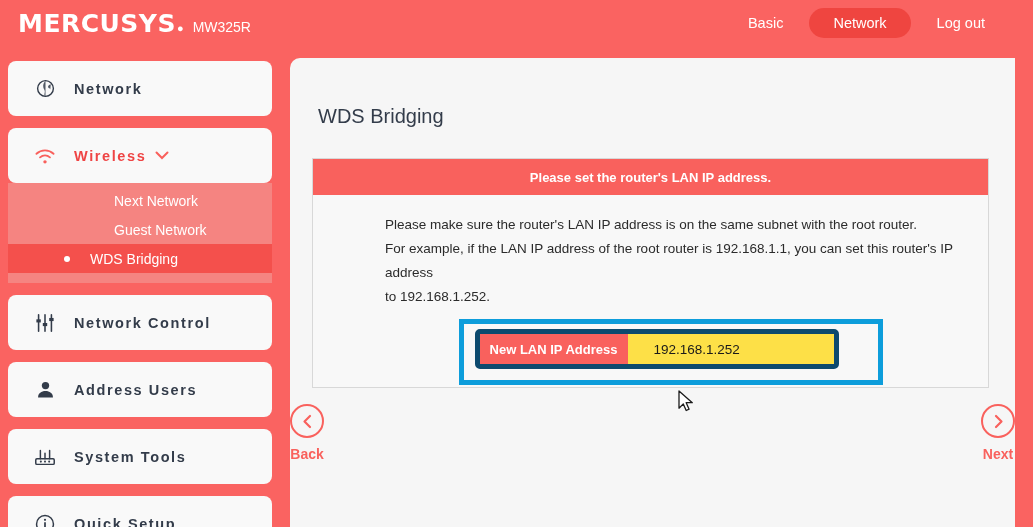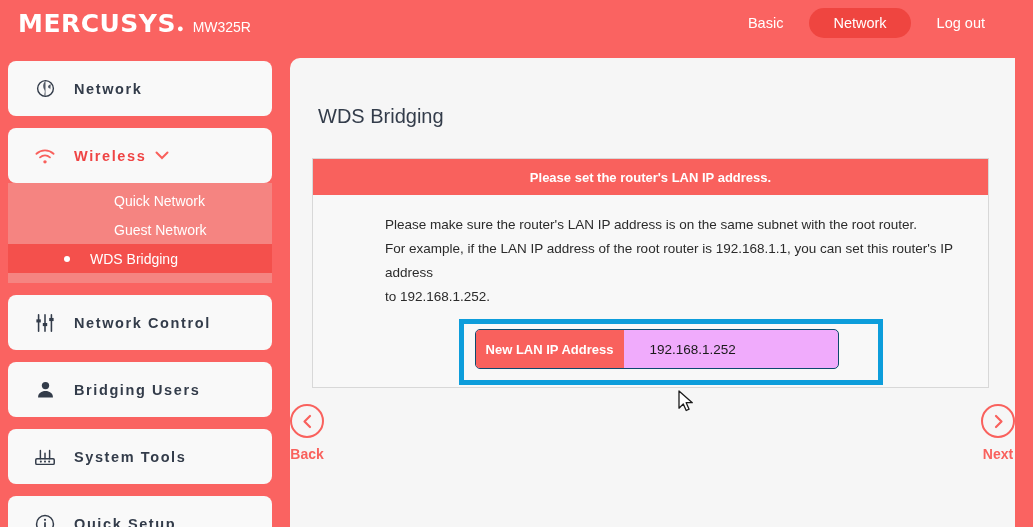--- a/index.html
+++ b/index.html
@@ -112,22 +112,22 @@
     display: flex; justify-content: center;
     margin-top: 20px; margin-bottom: 4px; position: relative;
   }
   .annot {
     position: absolute; left: 146px; top: -10px;
     width: 424px; height: 66px;
     border: 5px solid #0d9ddb; pointer-events: none;
   }
   .field {
     display: flex; height: 40px; width: 364px;
-    border: 1px solid #0c4a6e; border-radius: 5px;
-    overflow: hidden; background: #f0abfc;
+    border: 5px solid #0c4a6e; border-radius: 5px;
+    overflow: hidden; background: #fde047;
     margin-left: 12px;
   }
   .field-label {
     width: 148px; flex: none; background: #f9615d;
     color: #ffffff; font-size: 13px; font-weight: bold;
     display: flex; align-items: center; justify-content: center;
     overflow: hidden; white-space: nowrap;
   }
   .field-input {
     flex: 1; border: none; outline: none; background: transparent;
@@ -197,21 +197,21 @@
           <path d="M1.5 1.5L7 7l5.5-5.5"></path>
         </svg>
       </span>
     </div>
 
     <div class="submenu">
       <div class="subitem">
         <span class="bullet">
             <i></i>
           </span>
-        <span class="sublbl">Quick Network</span>
+        <span class="sublbl">Next Network</span>
       </div>
       <div class="subitem">
         <span class="bullet">
             <i></i>
           </span>
         <span class="sublbl">Guest Network</span>
       </div>
       <div class="subitem sel">
         <span class="bullet">
             <i></i>
@@ -232,21 +232,21 @@
       <span class="lbl">Network Control</span>
     </div>
 
     <div class="menu-btn">
       <span class="ico">
         <svg width="21" height="21" viewBox="0 0 24 24" fill="#333c4a">
           <circle cx="12" cy="7.5" r="4.2"></circle>
           <path d="M3.5 21c0-4.6 3.8-7.2 8.5-7.2S20.5 16.4 20.5 21z"></path>
         </svg>
       </span>
-      <span class="lbl">Bridging Users</span>
+      <span class="lbl">Address Users</span>
     </div>
 
     <div class="menu-btn">
       <span class="ico">
         <svg width="24" height="22" viewBox="0 0 26 22" fill="none" stroke="#333c4a" stroke-width="1.6" stroke-linecap="round">
           <rect x="3" y="13" width="20" height="6" rx="1.2"></rect>
           <path d="M8 13V4M18 13V4M13 13V7"></path>
           <circle cx="8.5" cy="16" r="1.1" fill="#333c4a" stroke="none"></circle>
           <circle cx="13" cy="16" r="1.1" fill="#333c4a" stroke="none"></circle>
           <circle cx="17.5" cy="16" r="1.1" fill="#333c4a" stroke="none"></circle>

